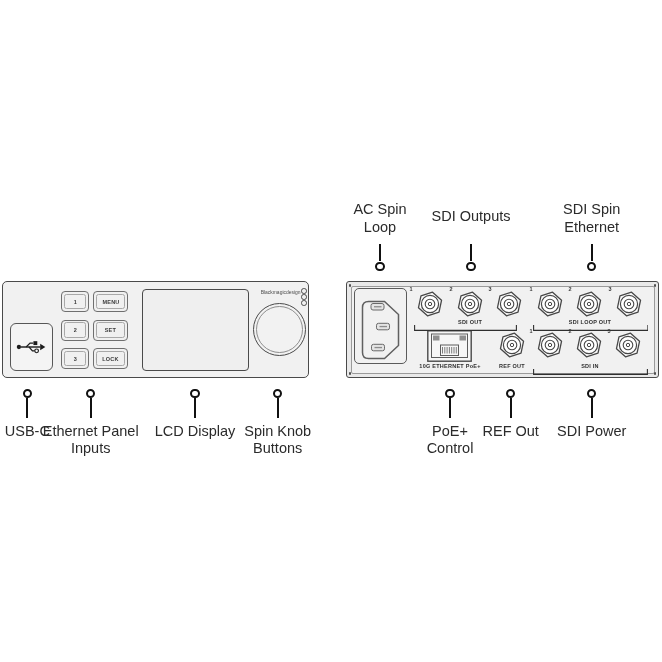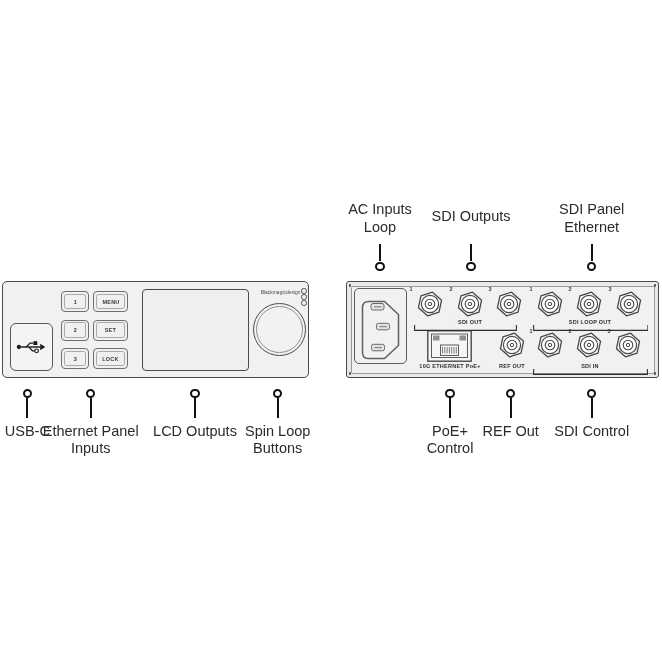--- a/index.html
+++ b/index.html
@@ -62,36 +62,36 @@
   .callout-bottom .co-line{top:9.5px;height:20px;}
   .callout-bottom .co-lines{top:34px;}
 </style>
 </head>
 <body>
 
 <div class="canvas">
 
   <div class="callout callout-top" style="left:380px">
     <div class="co-lines">
-      <span>AC Inputs</span>
+      <span>AC Spin</span>
       <span>Loop</span>
     </div>
     <div class="co-line"></div>
     <div class="co-circle"></div>
   </div>
   <div class="callout callout-top" style="left:471px">
     <div class="co-lines single">
       <span>SDI Outputs</span>
     </div>
     <div class="co-line"></div>
     <div class="co-circle"></div>
   </div>
   <div class="callout callout-top" style="left:591.7px">
     <div class="co-lines">
-      <span>SDI Panel</span>
+      <span>SDI Spin</span>
       <span>Ethernet</span>
     </div>
     <div class="co-line"></div>
     <div class="co-circle"></div>
   </div>
 
   <div class="panel front-panel">
     <div class="usb-port">
       <svg width="30" height="18" viewBox="0 0 31 18">
         <circle cx="3" cy="9" r="2.2" fill="#1d1d1d"></circle>
@@ -327,28 +327,28 @@
     <div class="co-line"></div>
     <div class="co-lines">
       <span>Ethernet Panel</span>
       <span>Inputs</span>
     </div>
   </div>
   <div class="callout callout-bottom" style="left:195px">
     <div class="co-circle"></div>
     <div class="co-line"></div>
     <div class="co-lines">
-      <span>LCD Outputs</span>
+      <span>LCD Display</span>
     </div>
   </div>
   <div class="callout callout-bottom" style="left:277.7px">
     <div class="co-circle"></div>
     <div class="co-line"></div>
     <div class="co-lines">
-      <span>Spin Loop</span>
+      <span>Spin Knob</span>
       <span>Buttons</span>
     </div>
   </div>
 
   <div class="callout callout-bottom" style="left:450px">
     <div class="co-circle"></div>
     <div class="co-line"></div>
     <div class="co-lines">
       <span>PoE+</span>
       <span>Control</span>
@@ -358,17 +358,17 @@
     <div class="co-circle"></div>
     <div class="co-line"></div>
     <div class="co-lines">
       <span>REF Out</span>
     </div>
   </div>
   <div class="callout callout-bottom" style="left:591.7px">
     <div class="co-circle"></div>
     <div class="co-line"></div>
     <div class="co-lines">
-      <span>SDI Control</span>
+      <span>SDI Power</span>
     </div>
   </div>
 
 </div>
 
 </body></html>

